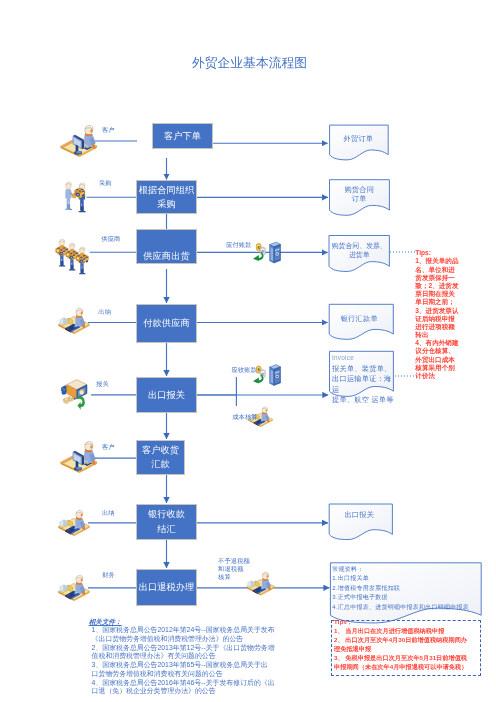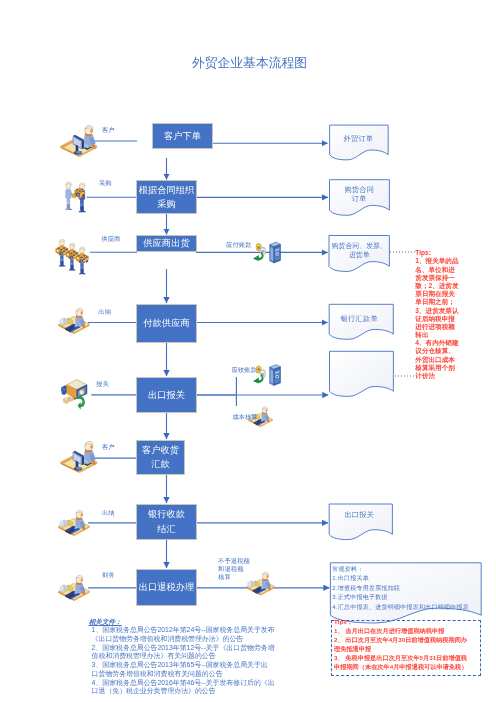--- a/index.html
+++ b/index.html
@@ -559,21 +559,21 @@
     </defs>
   </svg>
 
   <div id="boxhost">
       <div class="pbox" style="left: 153px; top: 100px; width: 59px; height: 24px;">
         <div><span>客户下单</span></div>
       </div>
       <div class="pbox" style="left: 137px; top: 157px; width: 59px; height: 32px;">
         <div><span>根据合同组织</span><br><span>采购</span></div>
       </div>
-      <div class="pbox" style="left: 137px; top: 212px; width: 59px; height: 15px;">
+      <div class="pbox" style="left: 137px; top: 206px; width: 59px; height: 33px; align-items: flex-end;">
         <div><span>供应商出货</span></div>
       </div>
       <div class="pbox" style="left: 137px; top: 280.5px; width: 59px; height: 37px;">
         <div><span>付款供应商</span></div>
       </div>
       <div class="pbox" style="left: 137px; top: 353.5px; width: 59px; height: 34.5px;">
         <div><span>出口报关</span></div>
       </div>
       <div class="pbox" style="left: 137px; top: 416.5px; width: 47px; height: 33.5px;">
         <div><span>客户收货</span><br><span>汇款</span></div>
@@ -601,20 +601,21 @@
   <div class="elabel" id="refundLbl" style="left:218.1px;top:532.6px;width:33px;line-height:8.4px;">
       <div>不予退税额</div>
       <div>和退税额</div>
       <div>核算</div>
     </div>
 
   <div class="doctext" style="left:328.7px;top:109.5px;width:59.4px;"><span>外贸订单</span></div>
   <div class="doctext" style="left:329px;top:160.6px;width:60.5px;"><span>购货合同</span><br><span>订单</span></div>
   <div class="doctext" style="left:326.6px;top:216.6px;width:65.3px;font-size:6.9px;letter-spacing:0px;"><span>购货合同、发票、</span><br><span>进货单</span></div>
   <div class="doctext" style="left:329px;top:290px;width:60.5px;"><span>银行汇款单</span></div>
+  <div class="doctext" style="left:332px;top:329px;width:62px;text-align:left;line-height:10.5px;"><span style="color:#8CA0CC;font-size:6.4px;">Invoice</span><br><span>报关单、装货单、</span><br><span>出口运输单证：海运</span><br><span>提单、航空 运单等</span></div>
   <div class="doctext" style="left:329px;top:486px;width:60.5px;"><span>出口报关</span></div>
   <div class="doctext" style="left:332.3px;top:540.5px;width:200px;text-align:left;line-height:9.6px;font-size:6.0px;white-space:nowrap;"><span>常规资料：</span><br><span>1.出口报关单</span><br><span>2.增值税专用发票抵扣联</span><br><span>3.正式申报电子数据</span><br><span>4.汇总申报表、进货明细申报表和出口明细申报表</span></div>
 
   <div class="tipstext" id="tipsRight" style="left:415.3px;top:225.2px;width:60px;">
       <div>Tips:</div>
       <div>1、报关单的品</div>
       <div>名、单位和进</div>
       <div>货发票保持一</div>
       <div>致；2、进货发</div>
       <div>票日期在报关</div>

